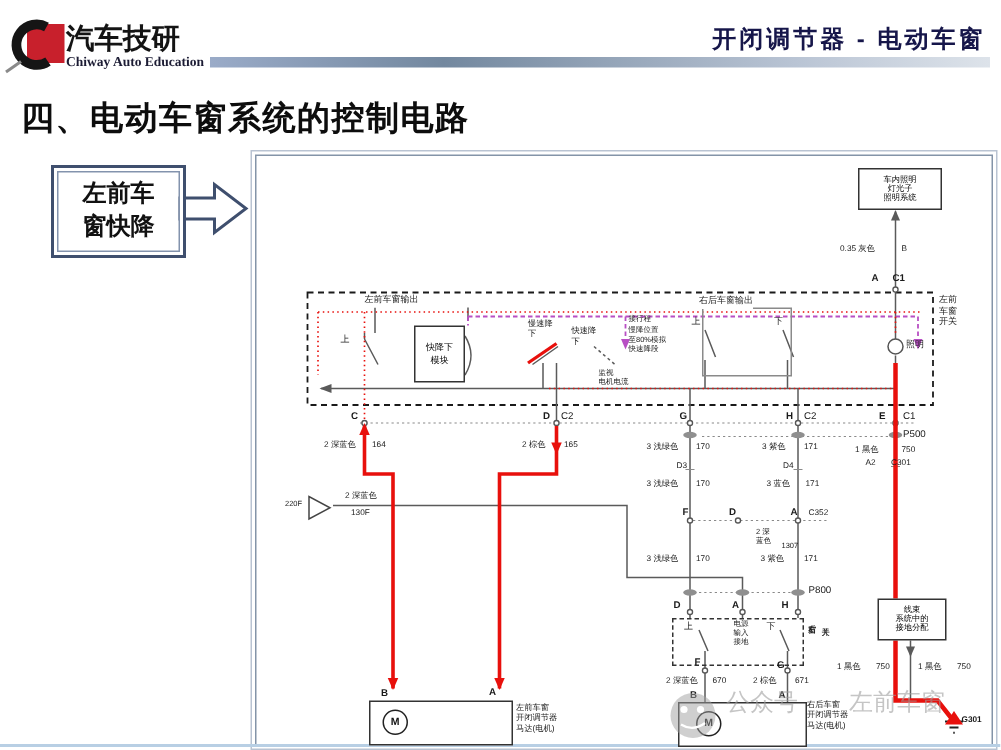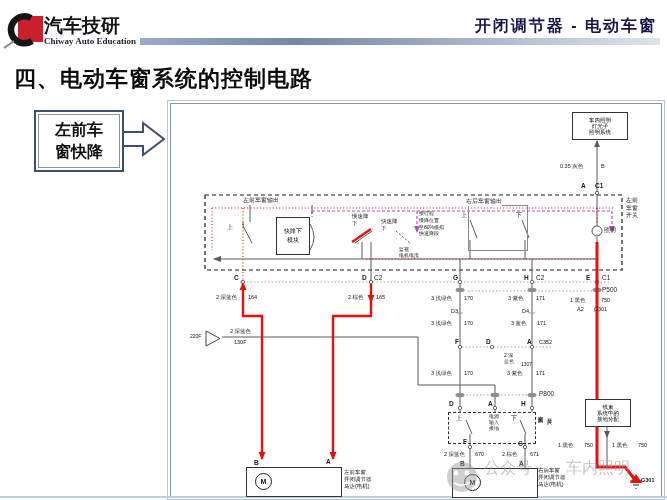--- a/index.html
+++ b/index.html
@@ -266,13 +266,13 @@
 
 <svg id="wm" width="667" height="500" viewBox="0 0 667 500">
   <g>
     <circle cx="462" cy="477" r="15" fill="rgba(160,160,160,0.5)"></circle>
     <circle cx="456" cy="473" r="2.4" fill="#ffffff"></circle>
     <circle cx="467" cy="473" r="2.4" fill="#ffffff"></circle>
     <path d="M454,483 Q462,488 470,482" stroke="#ffffff" stroke-width="1.5" fill="none"></path>
   </g>
 </svg>
 <span class="wmtxt" style="left:484px;top:458px">公众号</span>
-<span class="wmtxt" style="left:566px;top:458px">车内照明</span>
+<span class="wmtxt" style="left:566px;top:458px">左前车窗</span>
 
 </body></html>

